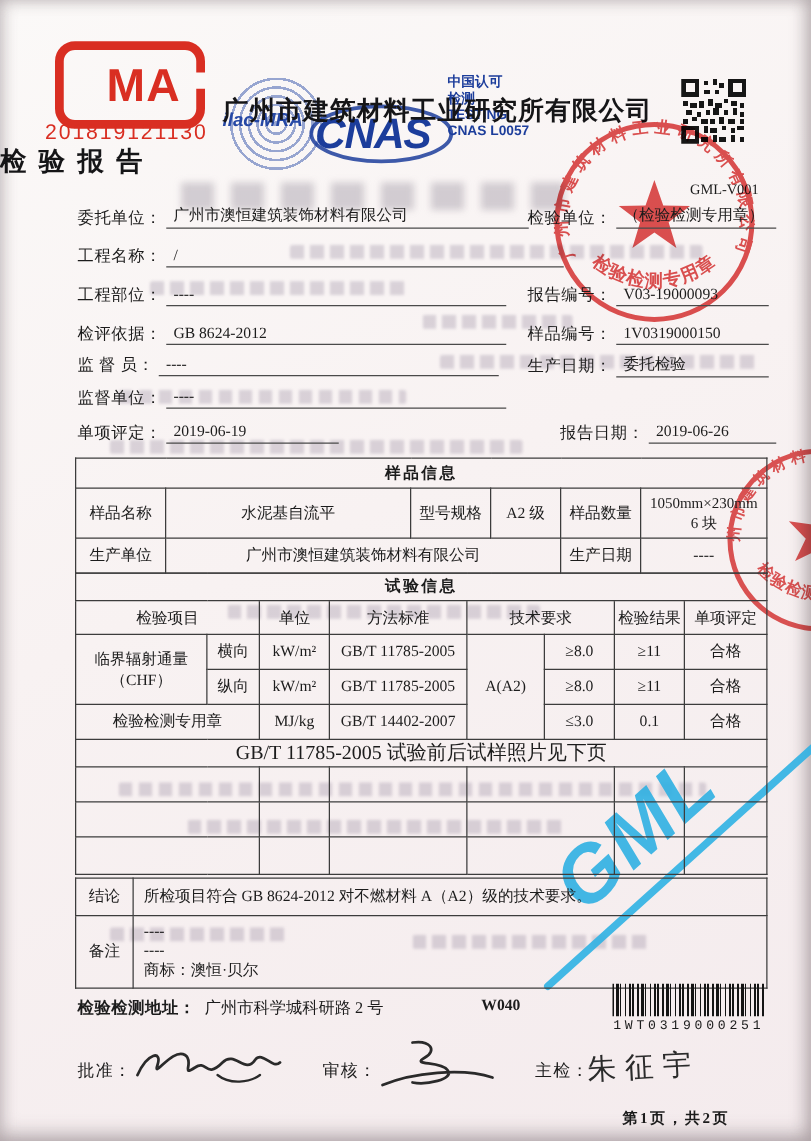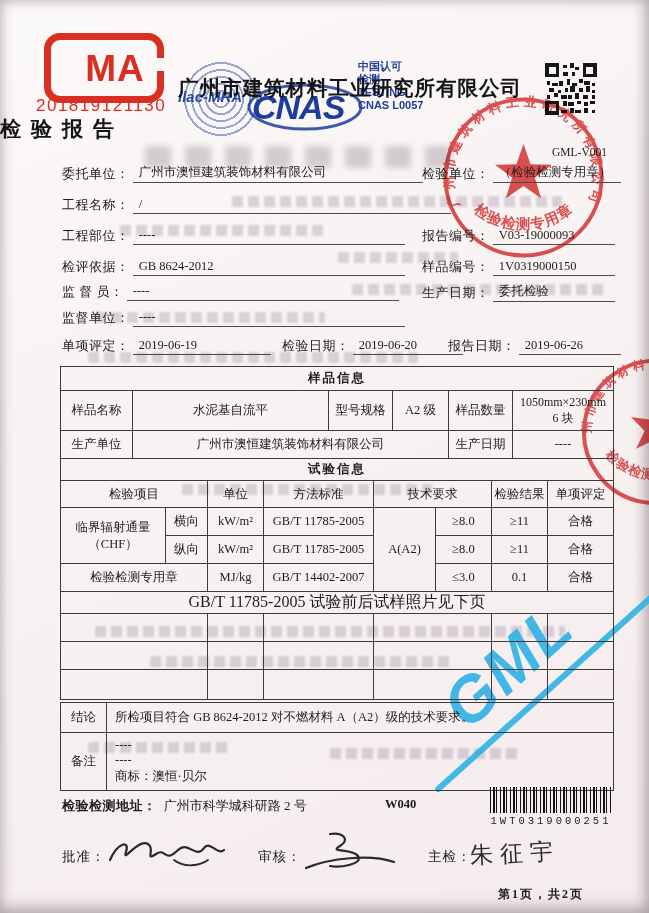--- a/index.html
+++ b/index.html
@@ -227,24 +227,20 @@
 
   <div class="frow" style="left:62px;top:309px;">
     <span class="flabel">监督单位：</span>
     <span class="fval" style="width:262px;">----</span>
   </div>
 
   <div class="frow" style="left:62px;top:337px;">
     <span class="flabel">单项评定：</span>
     <span class="fval" style="width:128px;">2019-06-19</span>
   </div>
-  <div class="frow" style="left:282px;top:337px;">
-    <span class="flabel">检验日期：</span>
-    <span class="fval" style="width:100px;">2019-06-20</span>
-  </div>
   <div class="frow" style="left:448px;top:337px;">
     <span class="flabel">报告日期：</span>
     <span class="fval" style="width:92px;">2019-06-26</span>
   </div>
 
   <table class="doc" style="left:60px;top:366px;width:553px;">
     <colgroup>
         <col style="width:72px">
         <col style="width:196px">
         <col style="width:64px">

